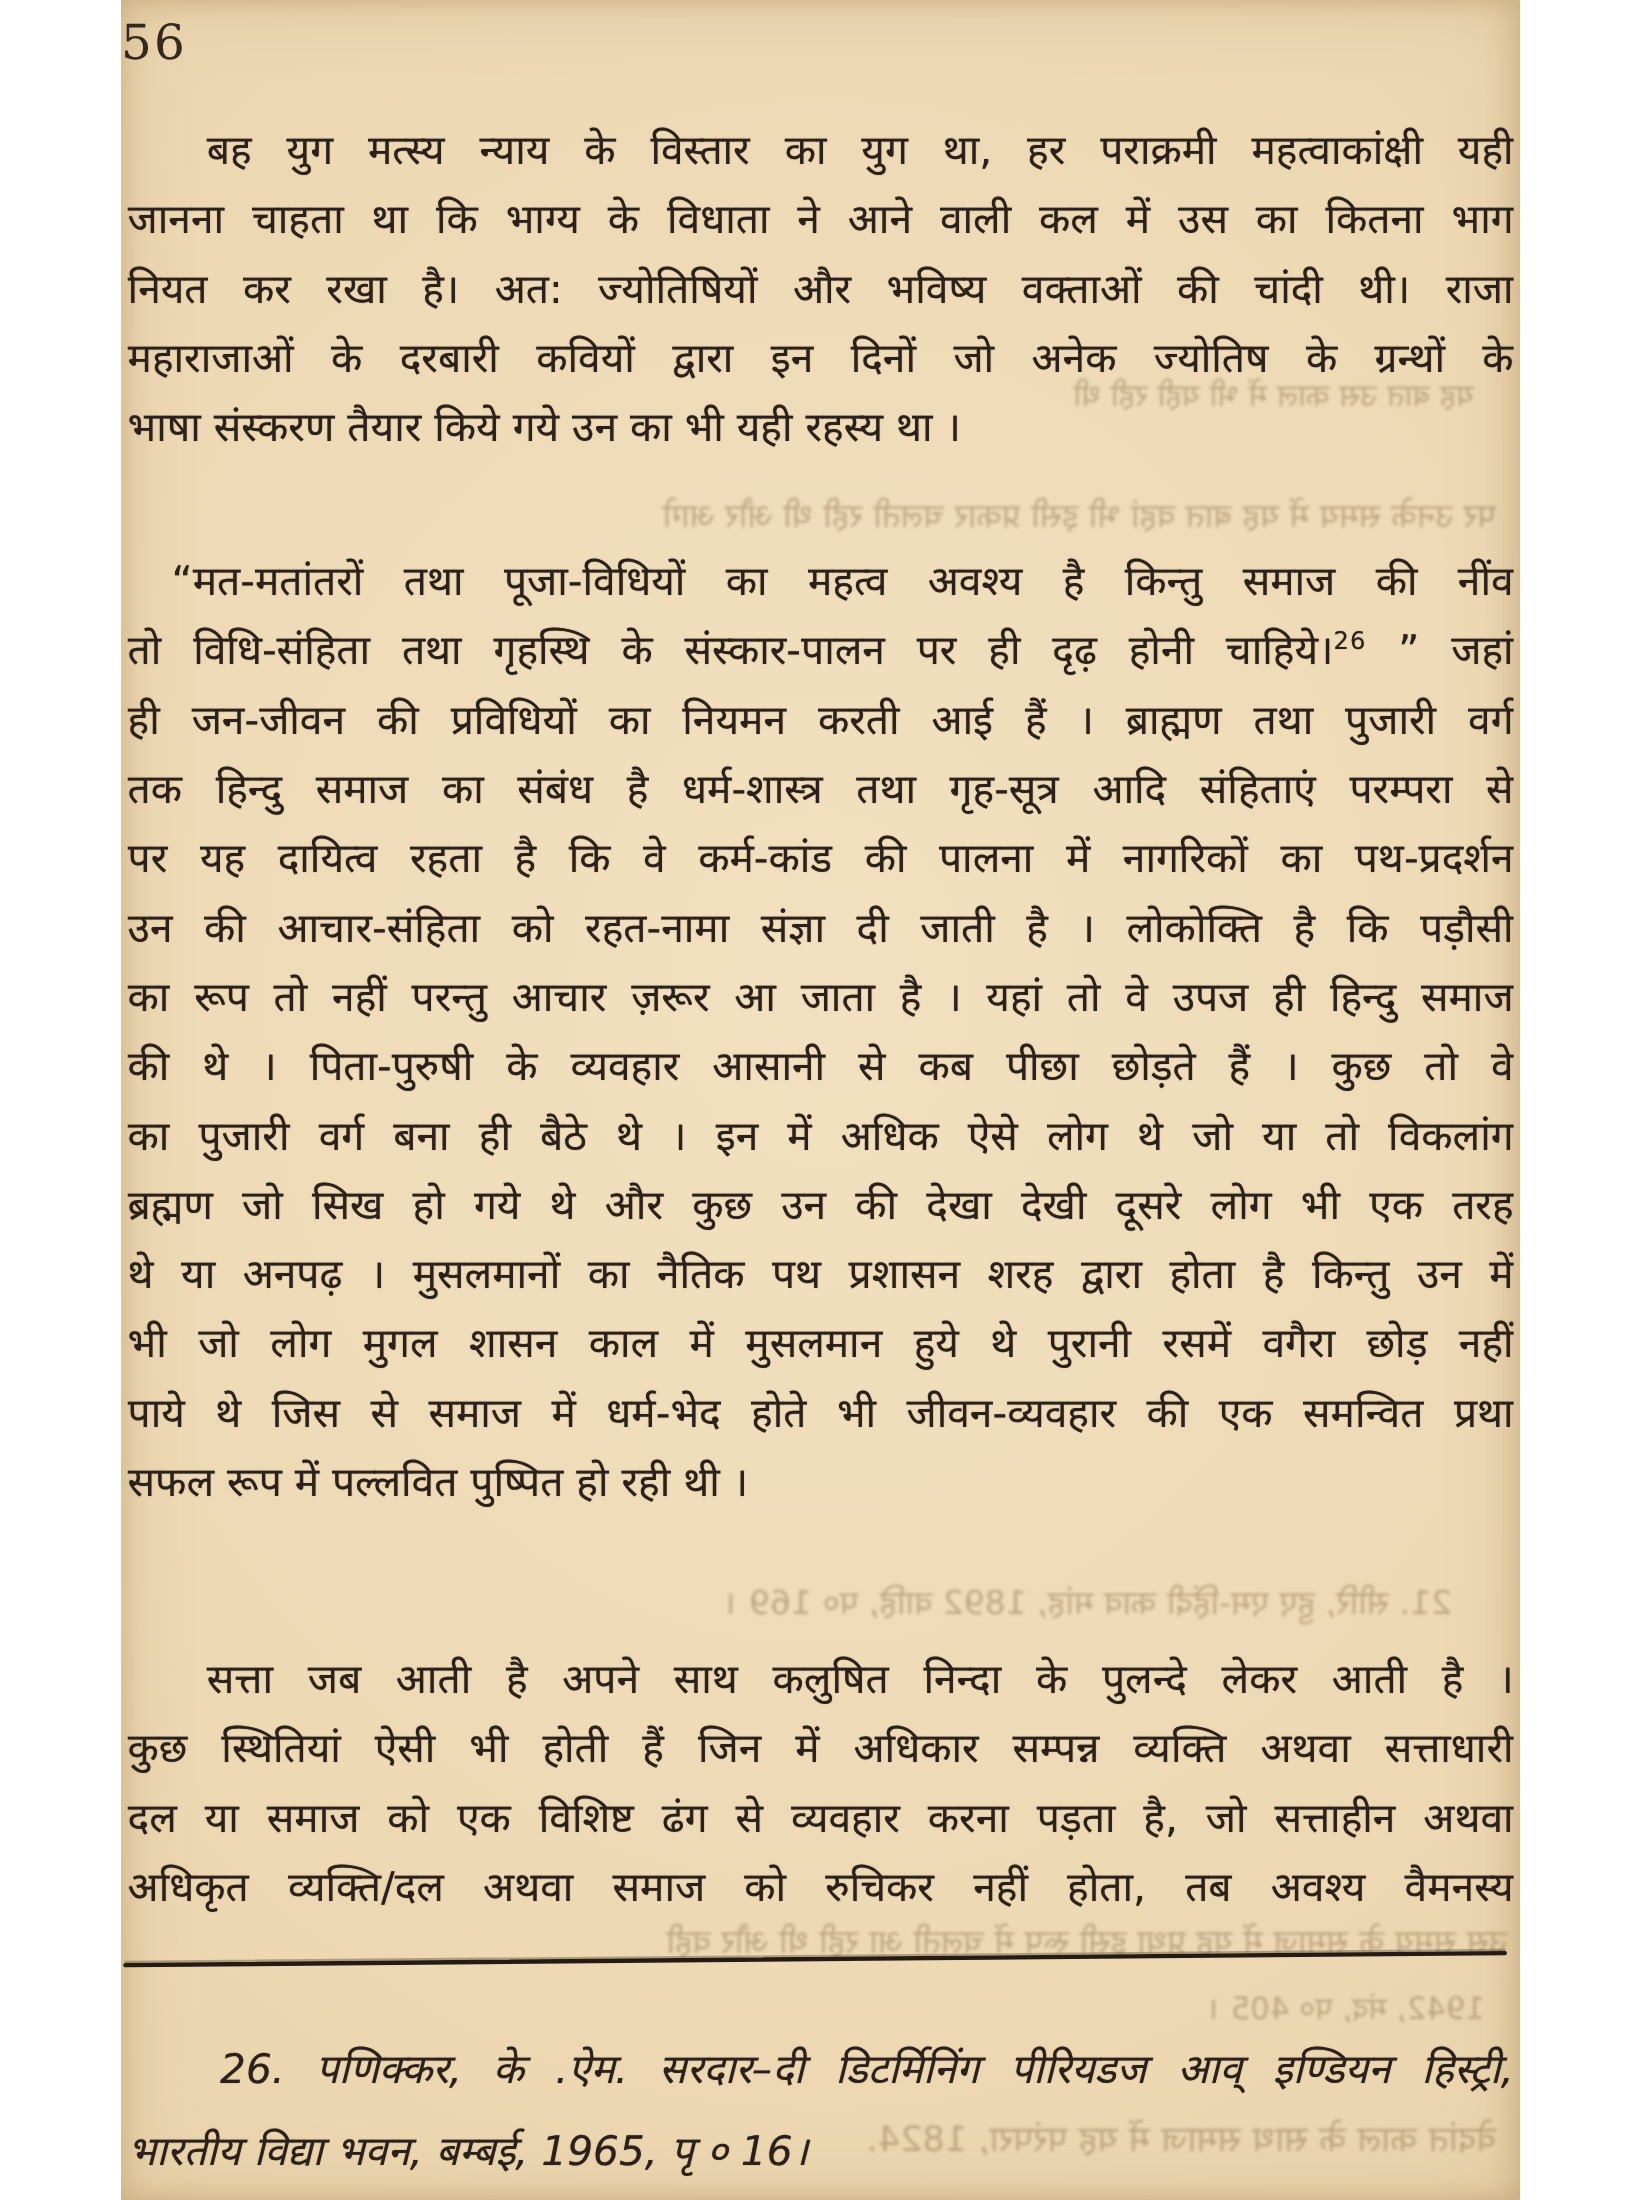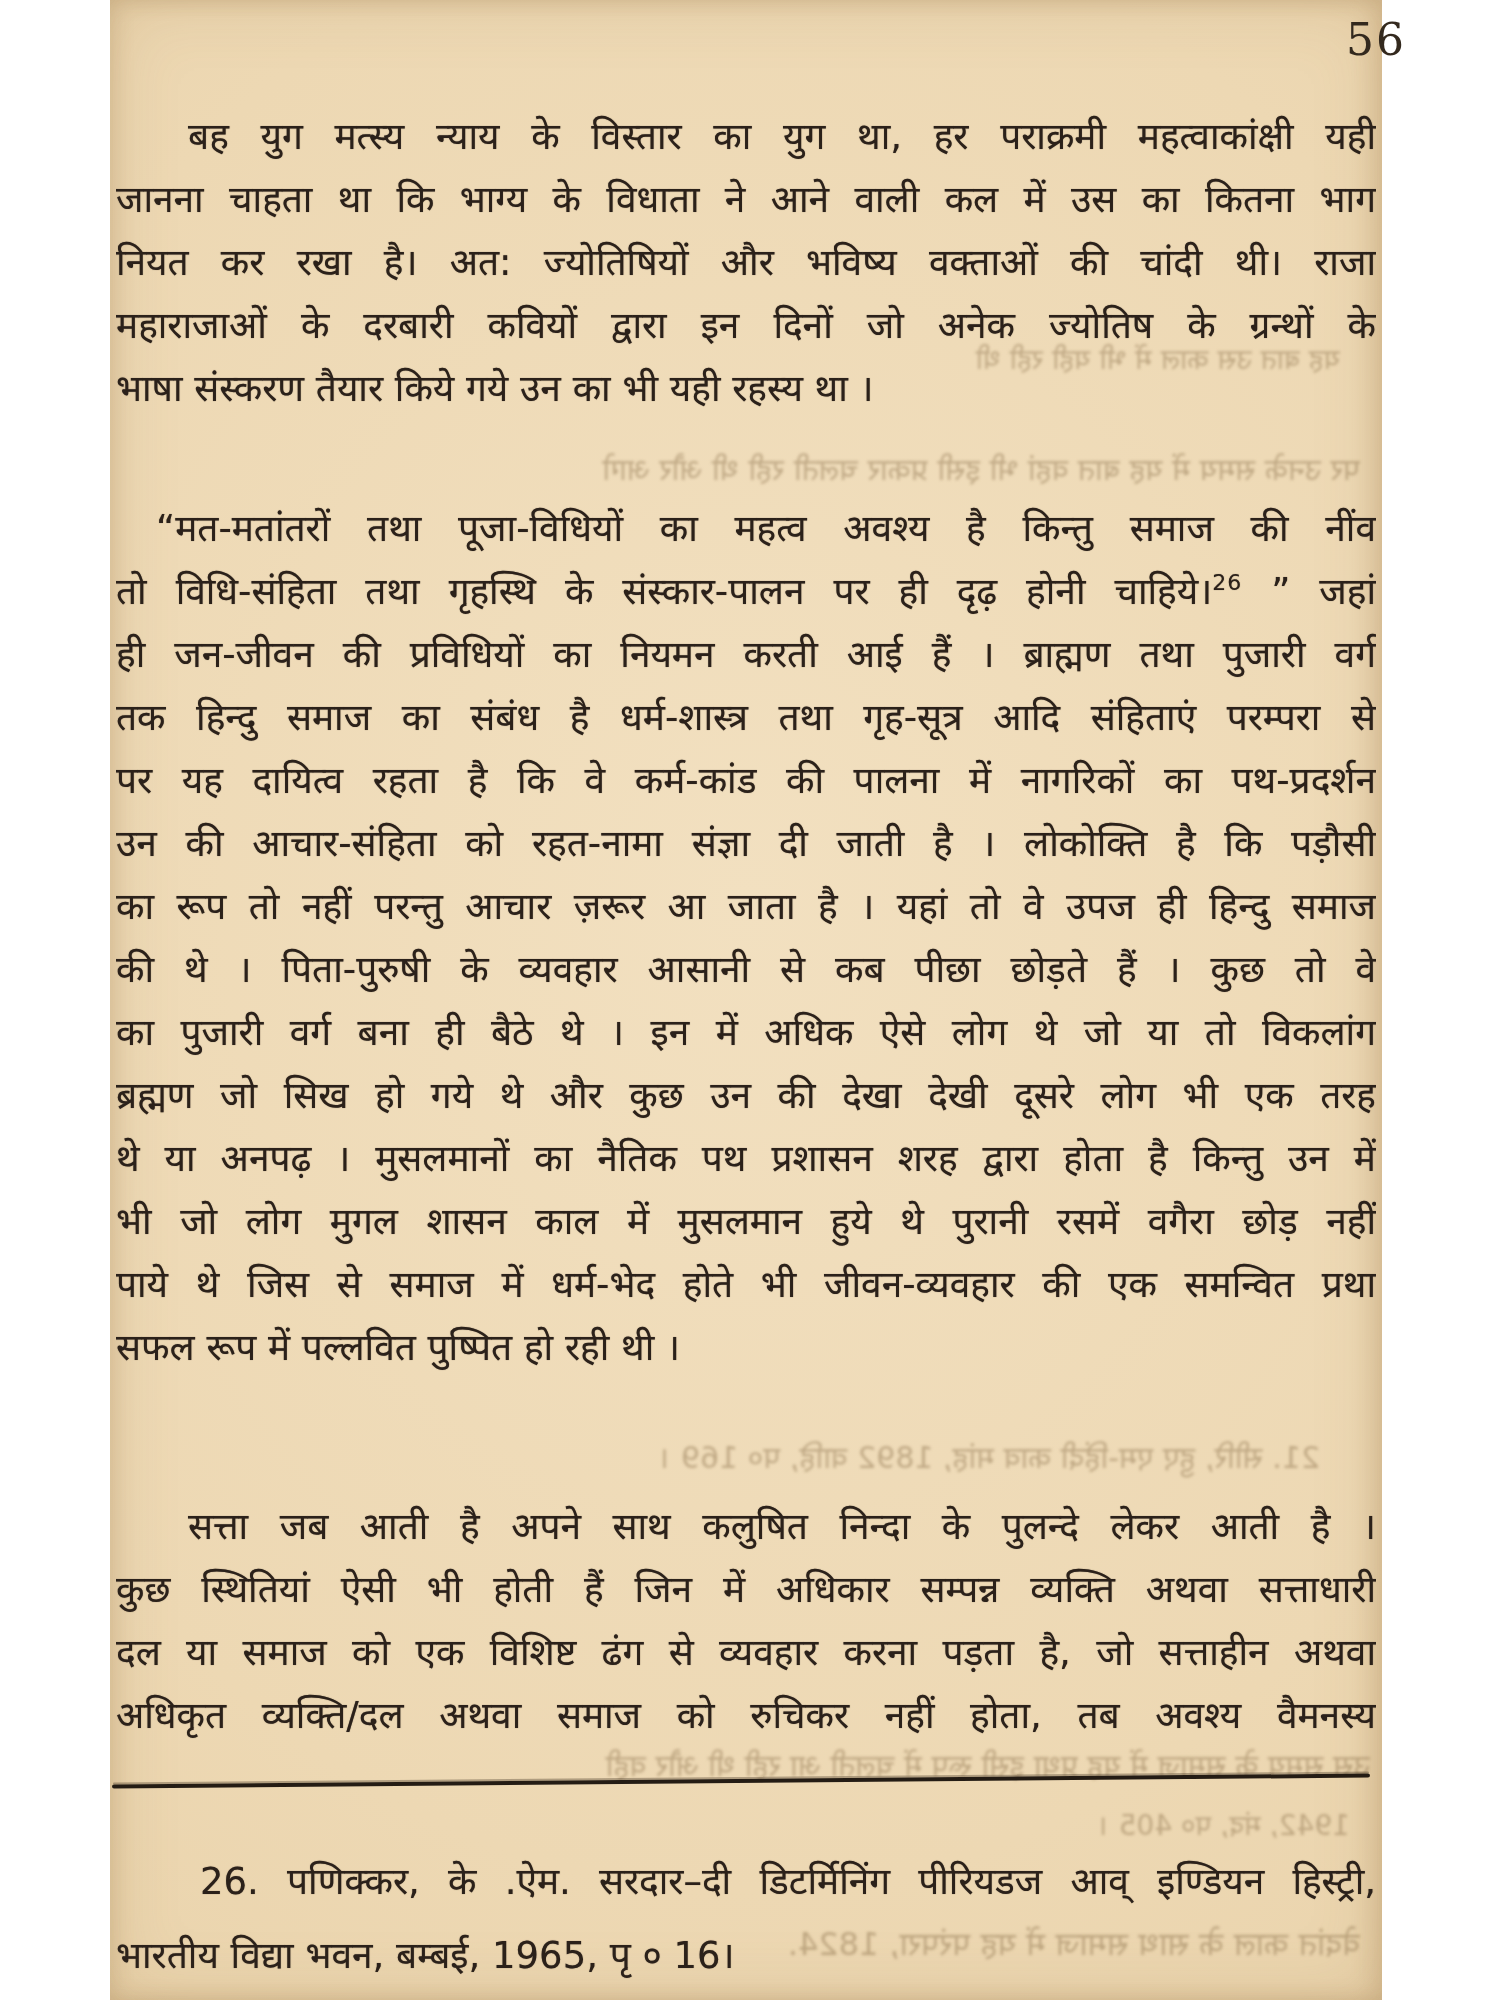--- a/index.html
+++ b/index.html
@@ -15,40 +15,40 @@
     position:absolute;left:110px;top:0;width:1272px;height:2000px;
     background:
       radial-gradient(ellipse 120% 90% at 50% 45%, #f2e0c0 0%, #edd8b3 55%, #e7cfa5 100%);
     box-shadow:
       inset 0 0 70px rgba(150,110,55,.18),
       inset -10px 0 22px rgba(130,90,40,.16),
       inset 8px 0 18px rgba(130,90,40,.10);
   }
   .pageno{
     position:absolute;top:14px;left:0;width:100%;
-    text-align:right;
+    text-align:left;
     font-family:"DejaVu Serif","Liberation Serif",serif;
-    font-size:44px;color:#33291e;letter-spacing:2px;margin-left:24px;
+    font-size:44px;color:#33291e;letter-spacing:2px;
   }
   .block{position:absolute;left:6px;width:1260px;}
   .line{
     height:63px;line-height:63px;
     font-size:37px;color:#2b211a;
     text-shadow:0 0 1px rgba(43,33,26,.55);
     overflow:hidden;
     text-align:justify;
   }
   .fill{text-align-last:justify;}
   .end{text-align:center;text-align-last:left;}
   .ind72{text-indent:72px;}
   .ind40{text-indent:40px;}
   .ind84{text-indent:84px;}
   sup.fnref{font-size:22px;line-height:0;vertical-align:14px;letter-spacing:1px;}
   
-  .fnblock .line{height:74px;line-height:74px;}
+  .fnblock .line{height:74px;line-height:74px;font-style:italic;}
   .rule{
     position:absolute;left:2px;top:1779px;width:1258px;height:4px;
     background:#241c14;border-radius:2px;
     transform:rotate(-0.5deg);
     box-shadow:0 -3px 0 -1px rgba(60,45,30,.35);
   }
   
   .ghost{
     position:absolute;height:40px;line-height:40px;
     color:rgba(122,96,58,.40);

